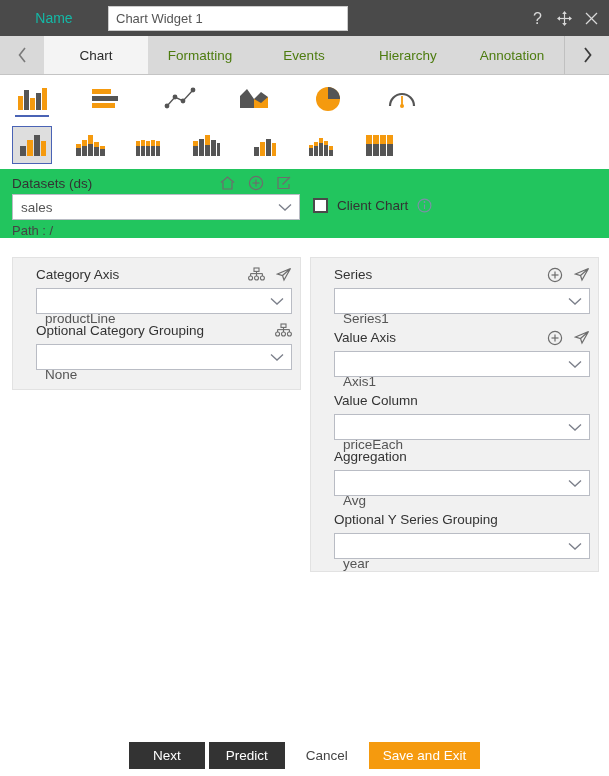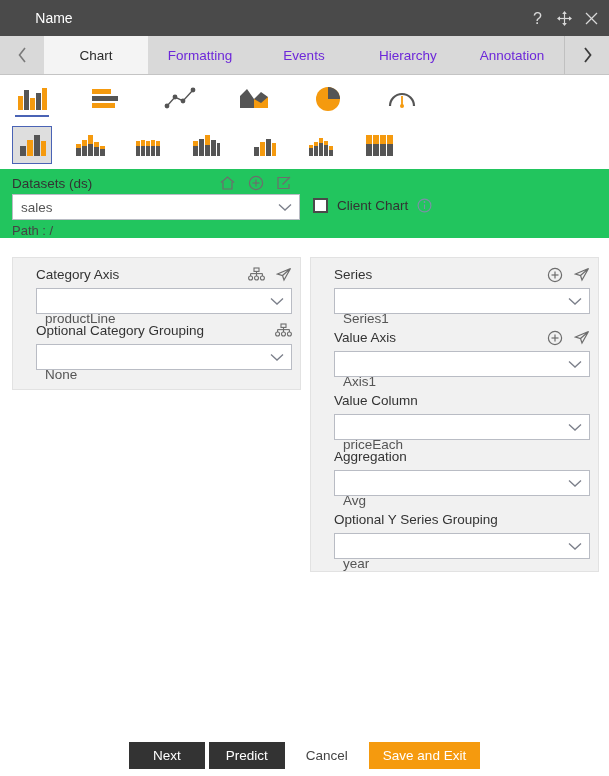--- a/index.html
+++ b/index.html
@@ -18,21 +18,21 @@
   
   .titlebar {
     height: 36px;
     background: #4a4a4a;
     display: flex;
     align-items: center;
     padding: 0 10px 0 0;
     box-sizing: border-box;
   }
   .titlebar-label {
-    color: #ffffff;
+    color: #14b8a6;
     font-size: 14px;
     width: 108px;
     text-align: center;
     flex: none;
   }
   .name-input {
     width: 240px;
     height: 25px;
     background: #ffffff;
     border: 1px solid #cccccc;
@@ -75,21 +75,21 @@
     color: #7a7a7a;
     cursor: pointer;
     flex: none;
   }
   .tab-arrow.right { border-left: 1px solid #c0c0c0; }
   .tab {
     flex: 1 1 0;
     display: flex;
     align-items: center;
     justify-content: center;
-    color: #6d28d9;
+    color: #4d7c0f;
     font-size: 13.5px;
     cursor: pointer;
     white-space: nowrap;
   }
   .tab.active {
     background: #f4f4f4;
     color: #2b2b2b;
   }
 
   
@@ -254,20 +254,21 @@
   }
   .btn-dark { background: #333333; color: #ffffff; }
   .btn-plain { background: #ffffff; color: #444444; }
   .btn-accent { background: #f59a0e; color: #ffffff; }
 </style>
 </head>
 <body>
 
 <div class="titlebar">
   <div class="titlebar-label">Name</div>
+  <div class="name-input" title="Chart Widget 1">Chart Widget 1</div>
   <div class="titlebar-spacer"></div>
   <div class="titlebar-icons">
     <span class="ticon">
       <svg width="15" height="17" viewBox="0 0 15 17">
           <text x="7.5" y="14" font-size="16" font-family="Liberation Sans, sans-serif" fill="#d8d8d8" text-anchor="middle">?</text>
         </svg>
     </span>
     <span class="ticon">
       <svg width="17" height="17" viewBox="0 0 17 17" fill="none" stroke="#d8d8d8" stroke-width="1.2">
         <line x1="8.5" y1="2" x2="8.5" y2="15"></line>

